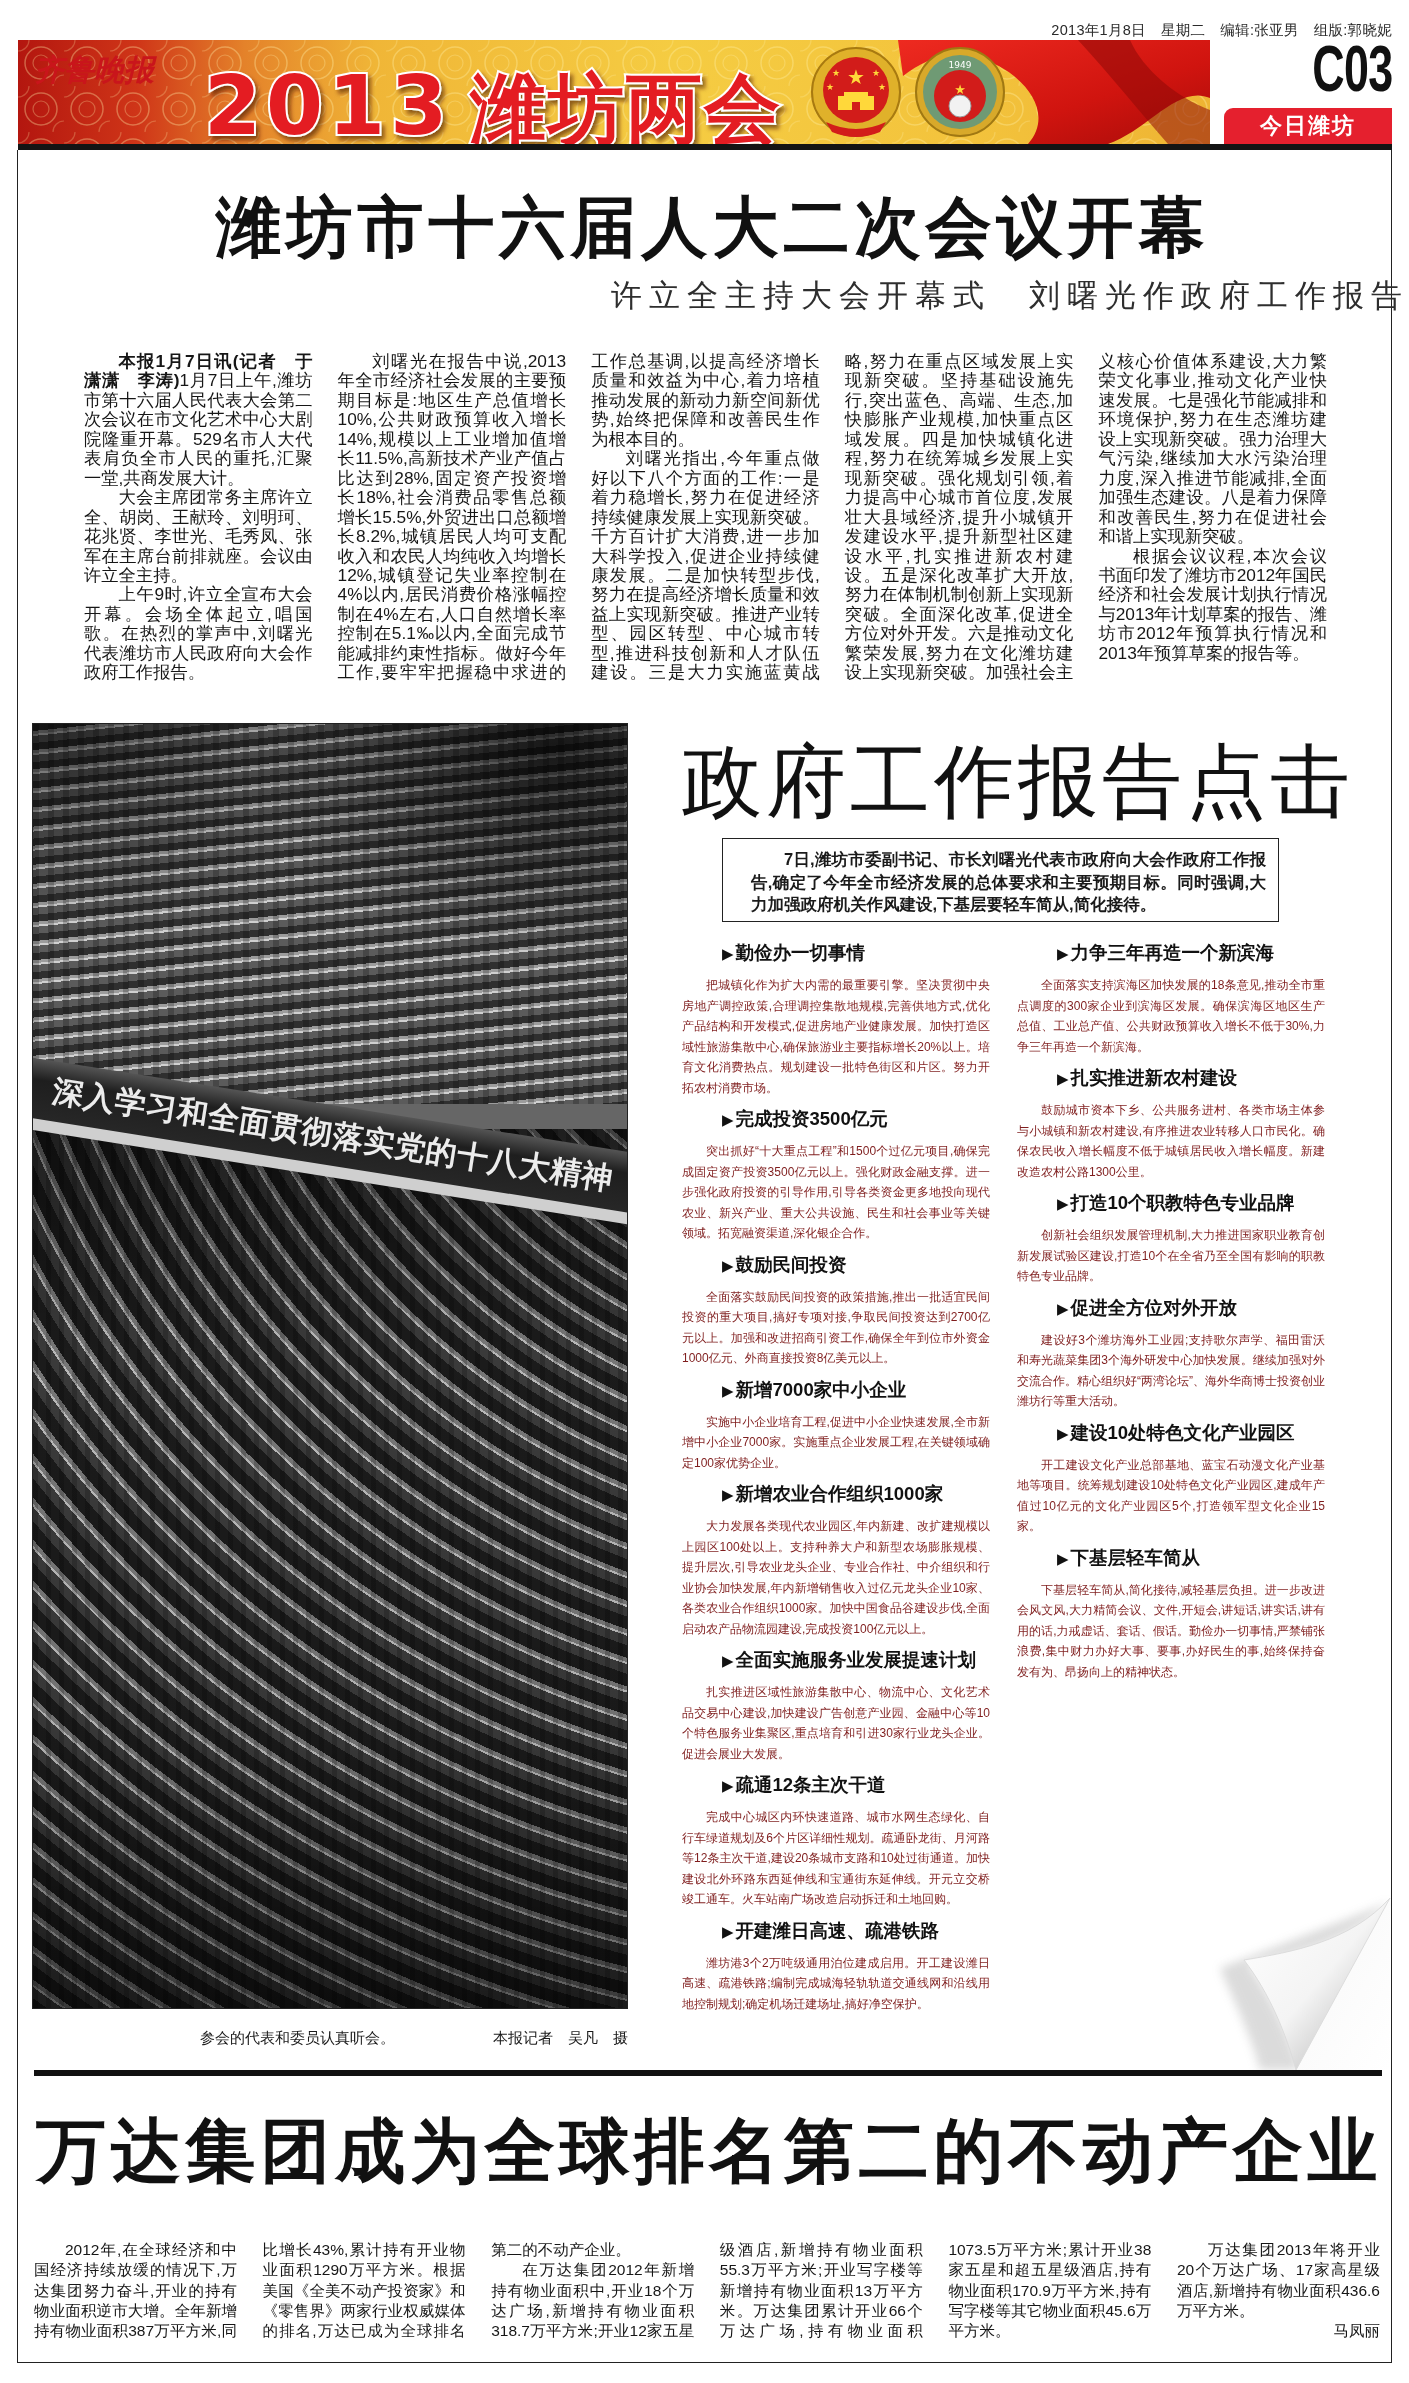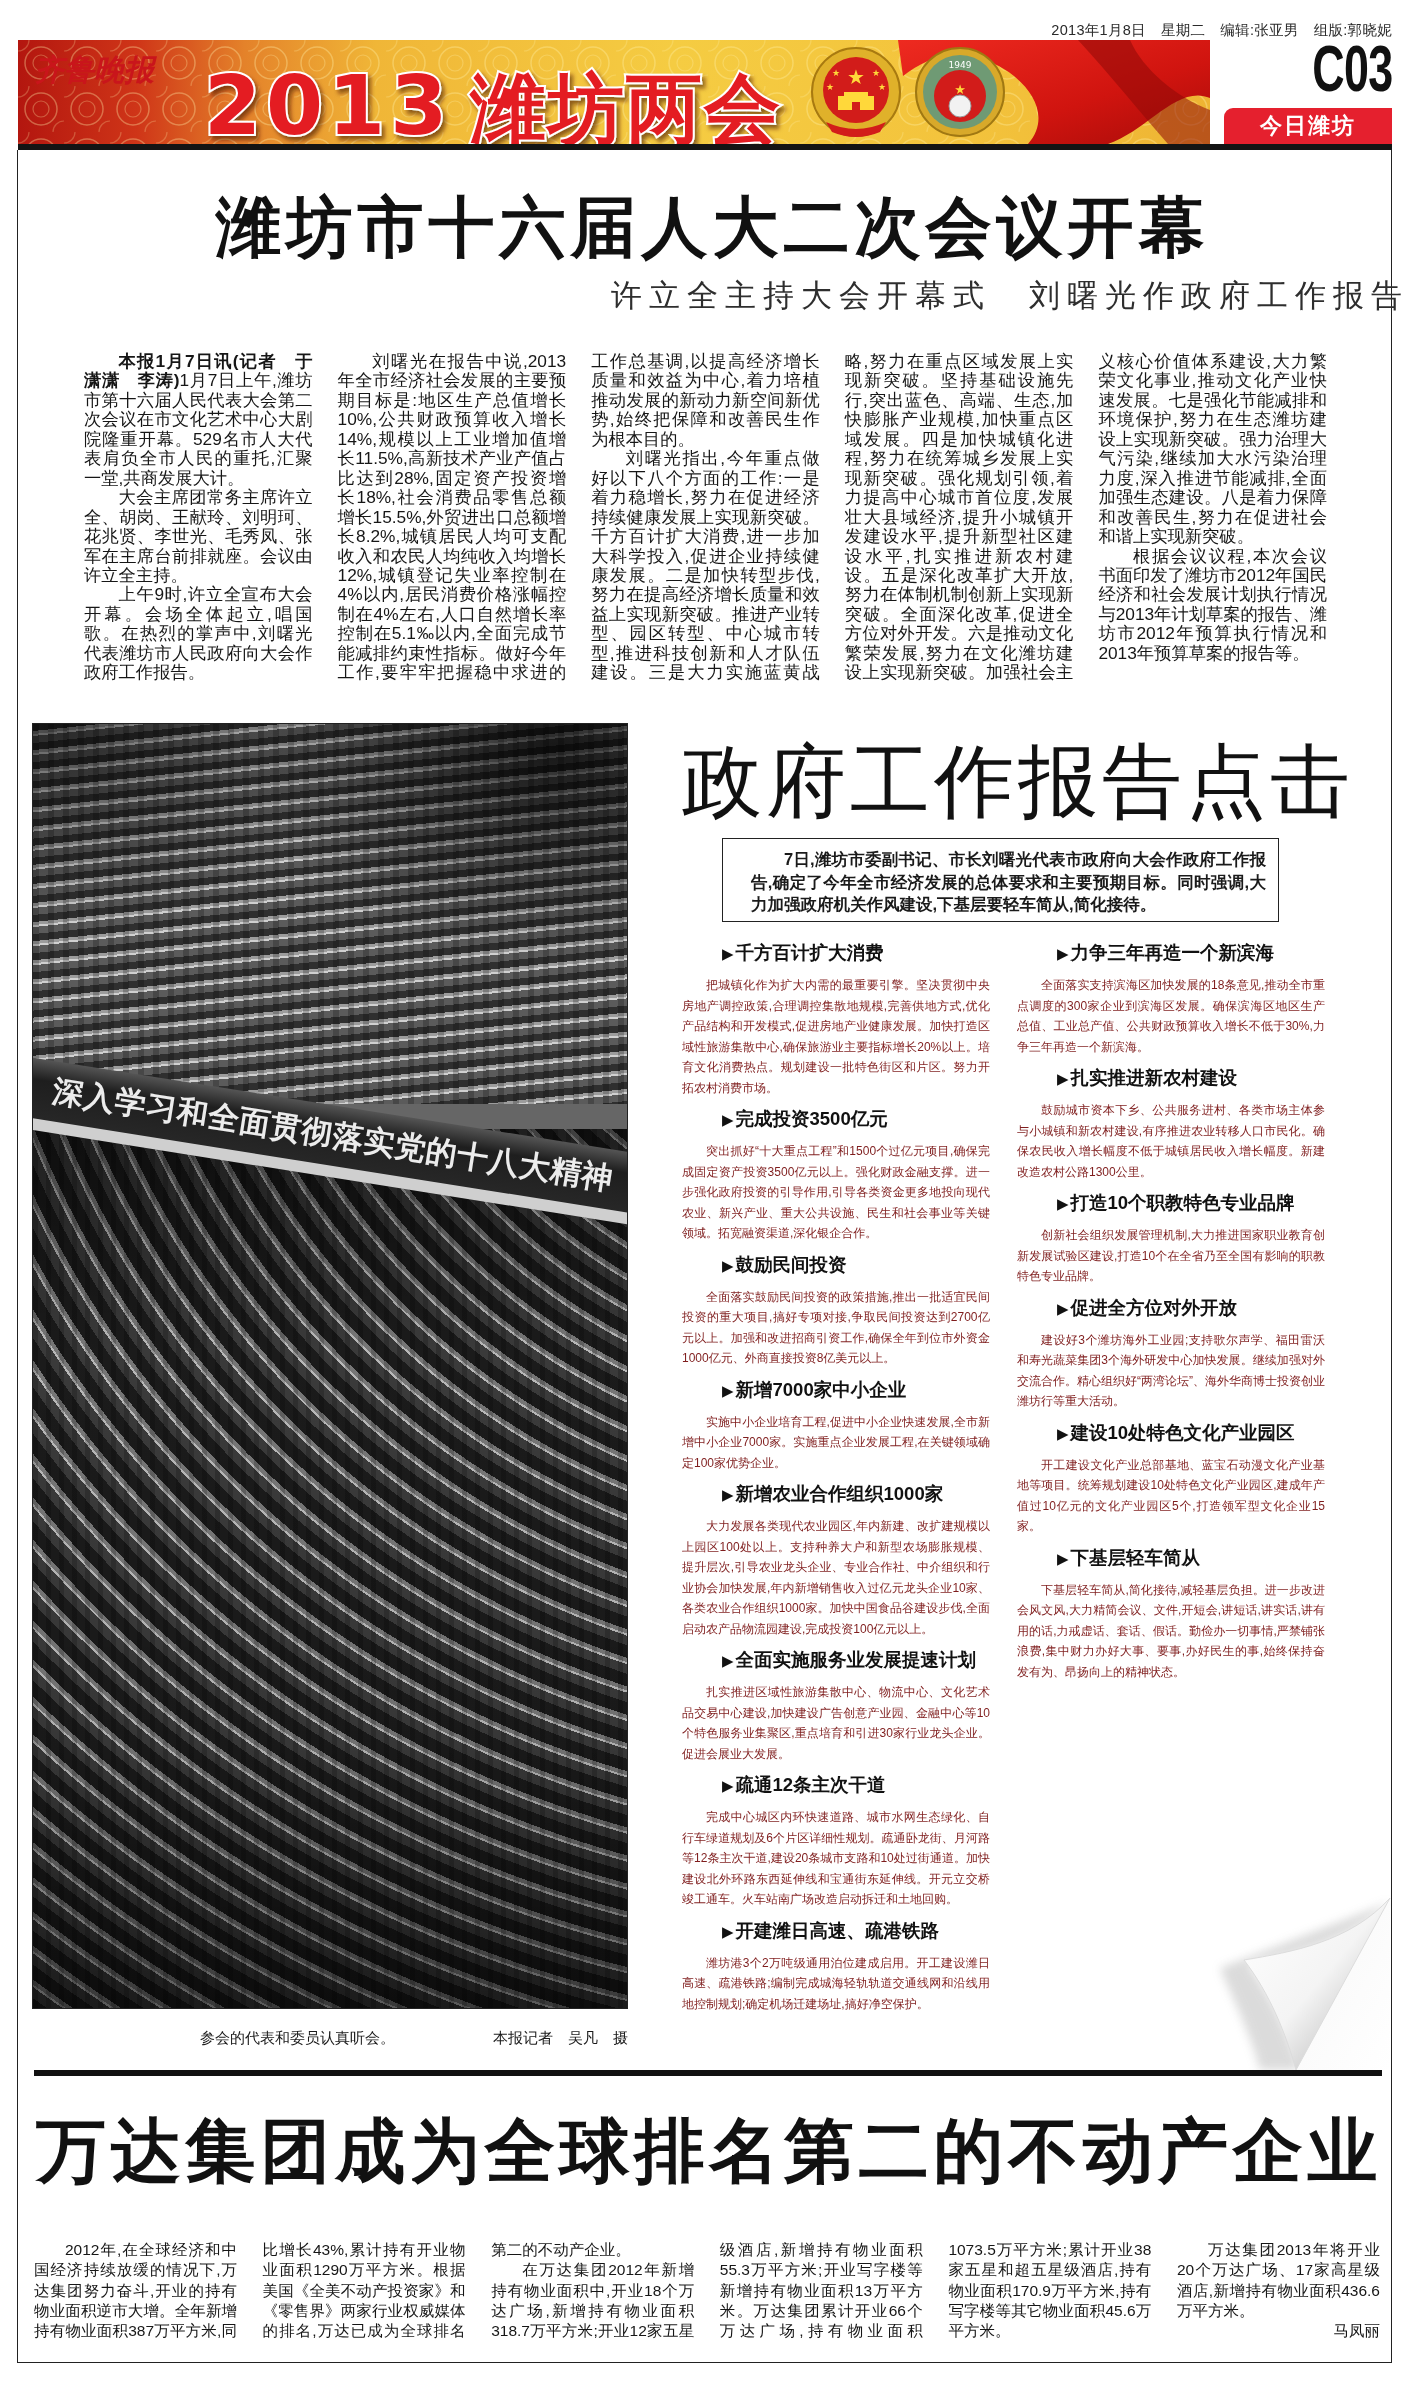--- a/index.html
+++ b/index.html
@@ -174,21 +174,21 @@
 </div>
 <div class="abs caption-row">
   <span class="caption-text">参会的代表和委员认真听会。</span>
   <span class="caption-credit">本报记者　吴凡　摄</span>
 </div>
 
 <div class="abs report-title">政府工作报告点击</div>
 <div class="abs intro-box">7日,潍坊市委副书记、市长刘曙光代表市政府向大会作政府工作报告,确定了今年全市经济发展的总体要求和主要预期目标。同时强调,大力加强政府机关作风建设,下基层要轻车简从,简化接待。</div>
 
 <div class="abs subcols">
-  <h3 class="sub-h"><span class="tri">▶</span><span>千方百计扩大消费</span></h3>
+  <h3 class="sub-h"><span class="tri">▶</span><span>勤俭办一切事情</span></h3>
   <p class="sub-p">把城镇化作为扩大内需的最重要引擎。坚决贯彻中央房地产调控政策,合理调控集散地规模,完善供地方式,优化产品结构和开发模式,促进房地产业健康发展。加快打造区域性旅游集散中心,确保旅游业主要指标增长20%以上。培育文化消费热点。规划建设一批特色街区和片区。努力开拓农村消费市场。</p>
 
   <h3 class="sub-h"><span class="tri">▶</span><span>完成投资3500亿元</span></h3>
   <p class="sub-p">突出抓好“十大重点工程”和1500个过亿元项目,确保完成固定资产投资3500亿元以上。强化财政金融支撑。进一步强化政府投资的引导作用,引导各类资金更多地投向现代农业、新兴产业、重大公共设施、民生和社会事业等关键领域。拓宽融资渠道,深化银企合作。</p>
 
   <h3 class="sub-h"><span class="tri">▶</span><span>鼓励民间投资</span></h3>
   <p class="sub-p">全面落实鼓励民间投资的政策措施,推出一批适宜民间投资的重大项目,搞好专项对接,争取民间投资达到2700亿元以上。加强和改进招商引资工作,确保全年到位市外资金1000亿元、外商直接投资8亿美元以上。</p>
 
   <h3 class="sub-h"><span class="tri">▶</span><span>新增7000家中小企业</span></h3>
   <p class="sub-p">实施中小企业培育工程,促进中小企业快速发展,全市新增中小企业7000家。实施重点企业发展工程,在关键领域确定100家优势企业。</p>

